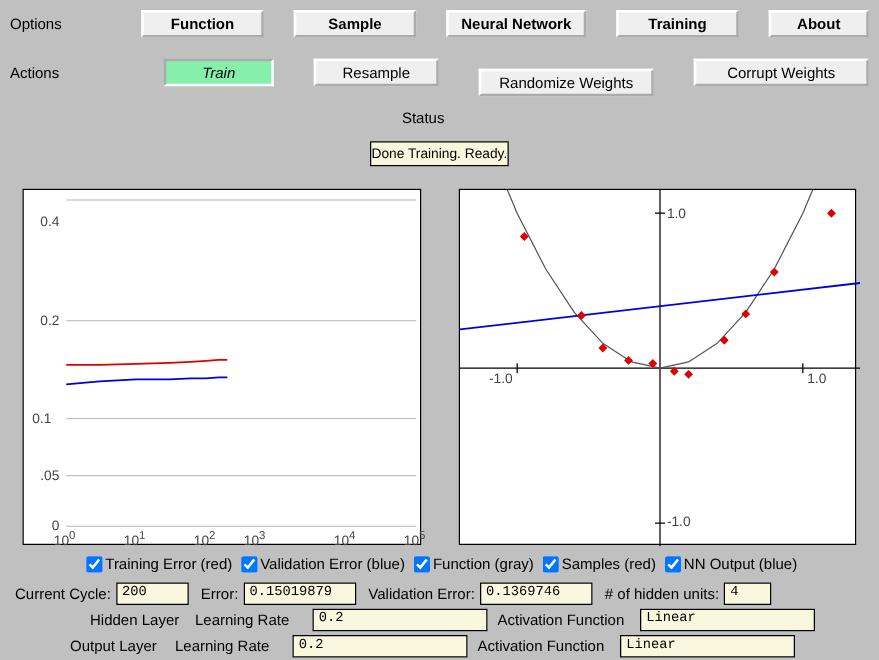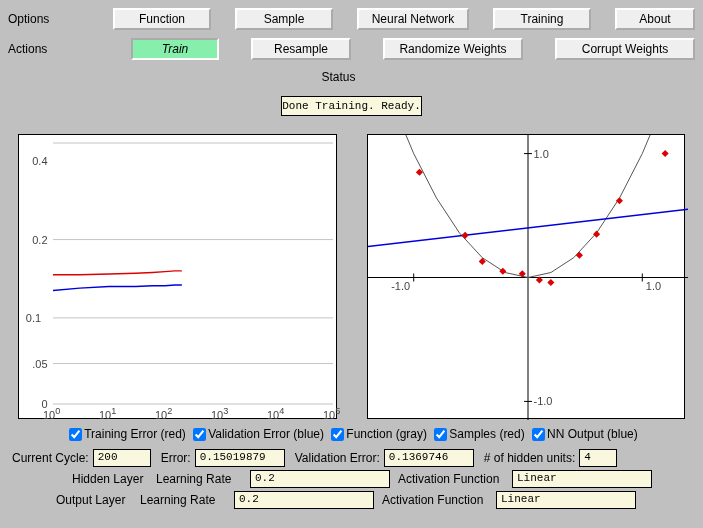--- a/index.html
+++ b/index.html
@@ -32,31 +32,31 @@
     height: 22px;
     line-height: 18px;
     cursor: pointer;
     flex: 0 0 auto;
   }
   .btn.pressed {
     border: 2px inset #fff;
     background: #86efac;
     font-style: italic;
   }
-  .options-row .btn { width: 98px; margin-right: 18px; }
+  .options-row .btn { width: 98px; margin-right: 18px; font-weight: bold; }
   .options-row .btn.wide { width: 112px; }
   .actions-row .btn { width: 100px; margin-right: 26px; }
-  .actions-row .btn.wider { width: 140px; margin-right: 26px; }
+  .actions-row .btn.wider { width: 140px; margin-right: 26px; margin-top: 17px; }
   .actions-row .btn.last { width: 140px; margin-right: 0; }
   .status-field {
     flex: 1;
     background: #f9f7dd;
     border: 1px solid #000;
     height: 22px;
-    font-family: Liberation Mono, monospace;
+    font-family: Liberation Sans, sans-serif;
     font-size: 11px;
     padding: 3px 0;
     color: #000;
   }
   .charts-row {
     display: flex;
     gap: 30px;
     padding: 8px 18px 4px 18px;
   }
   .chart-box {
@@ -140,21 +140,21 @@
         <path d="M34 155.465 L60.7187902643011 153.116 L90 151.55 L116.71879026430109 151.55 L133.57647002148406 150.76700000000002 L146 150.76700000000002 L155.86111050711816 149.984 L162.85767975718295 149.984 " fill="none" stroke="#00d" stroke-width="1.4"></path>
       </svg>
       <div class="axis-label" style="right:288px;top:263px;text-align:right;width:28px">0</div>
       <div class="axis-label" style="right:288px;top:222.545px;text-align:right;width:28px">.05</div>
       <div class="axis-label" style="right:288px;top:176.87px;text-align:center;width:28px">0.1</div>
       <div class="axis-label" style="right:288px;top:98.57px;text-align:right;width:28px">0.2</div>
       <div class="axis-label" style="right:288px;top:20px;text-align:right;width:28px">0.4</div>
       <div class="axis-label" style="left:24px;top:271px">10<sup>0</sup></div>
       <div class="axis-label" style="left:80px;top:271px">10<sup>1</sup></div>
       <div class="axis-label" style="left:136px;top:271px">10<sup>2</sup></div>
-      <div class="axis-label" style="left:192px;top:271px">10<sup>3</sup></div>
+      <div class="axis-label" style="left:176px;top:271px">10<sup>3</sup></div>
       <div class="axis-label" style="left:248px;top:271px">10<sup>4</sup></div>
       <div class="axis-label" style="left:304px;top:271px">10<sup>5</sup></div>
     </div>
   <div class="chart-box" id="chart2">
       <svg width="320" height="285">
         <line x1="0" y1="142.5" x2="320" y2="142.5" stroke="#000" stroke-width="1"></line>
         <line x1="160" y1="0" x2="160" y2="285" stroke="#000" stroke-width="1"></line>
         <line x1="45.7142857142857" y1="138.5" x2="45.7142857142857" y2="146.5" stroke="#000"></line>
         <line x1="156" y1="266.4130434782609" x2="164" y2="266.4130434782609" stroke="#000"></line>
         <line x1="274.28571428571433" y1="138.5" x2="274.28571428571433" y2="146.5" stroke="#000"></line>

